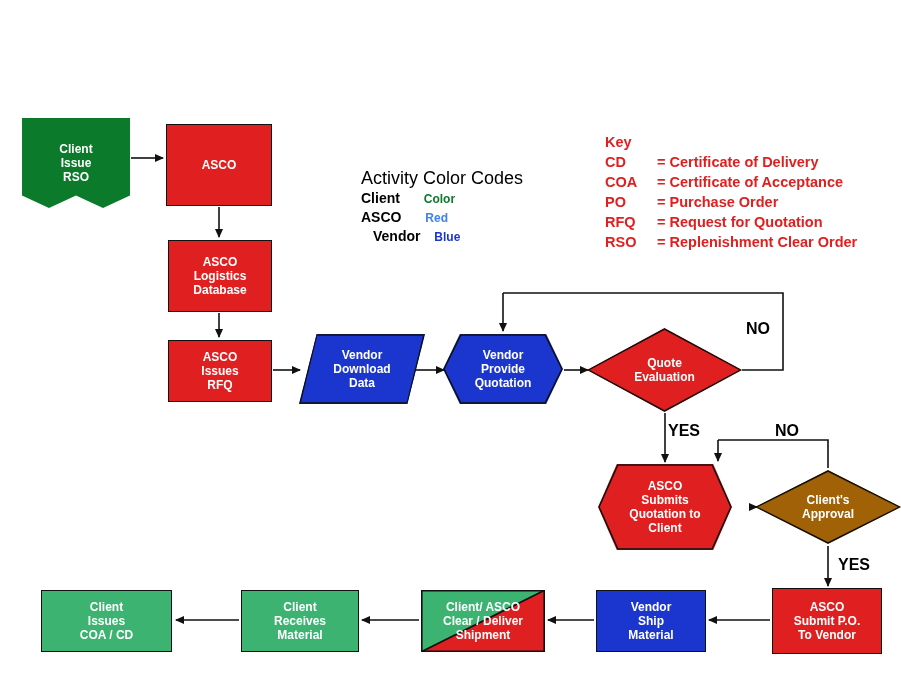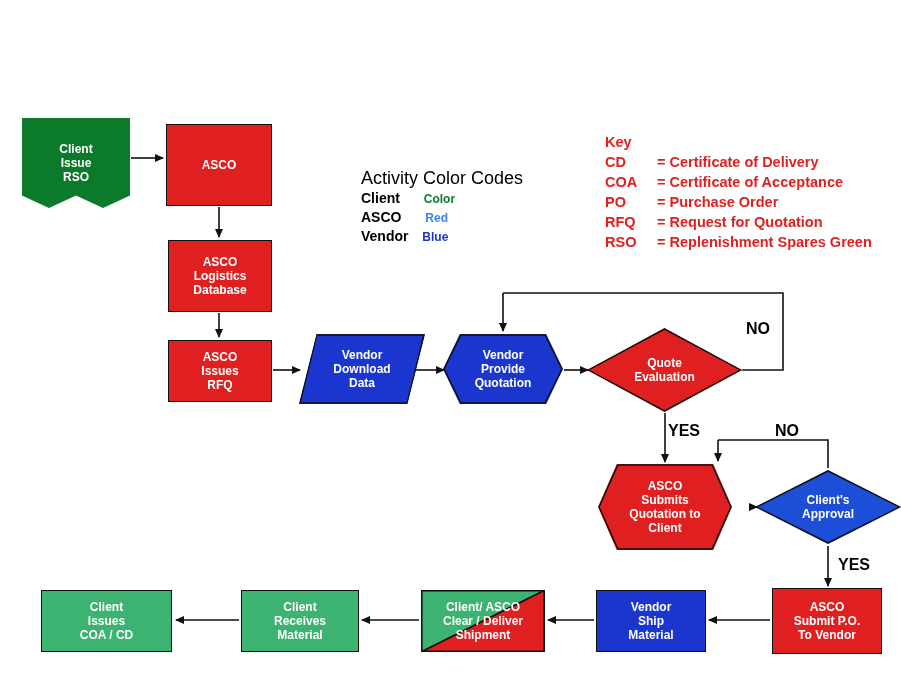--- a/index.html
+++ b/index.html
@@ -204,21 +204,21 @@
   <div class="node hexagon rect-red" style="left:598px; top:464px; width:134px; height:86px; border:none;">
     <span class="lbl">ASCO
 Submits
 Quotation  to
 Client</span>
     <svg class="outline" viewBox="0 0 134 86" preserveAspectRatio="none">
       <polygon points="19.8,1 114.2,1 133,43 114.2,85 19.8,85 1,43" fill="none" stroke="#111" stroke-width="1.6" vector-effect="non-scaling-stroke"></polygon>
     </svg>
   </div>
 
-  <div class="node diamond" style="left:755px; top:470px; width:146px; height:74px; background:#1d4ed8; border:none;">
+  <div class="node diamond" style="left:755px; top:470px; width:146px; height:74px; background:#a16207; border:none;">
     <span class="lbl">Client's
 Approval</span>
     <svg class="outline" viewBox="0 0 146 74" preserveAspectRatio="none">
       <polygon points="73,1 145,37 73,73 1,37" fill="none" stroke="#111" stroke-width="1.6" vector-effect="non-scaling-stroke"></polygon>
     </svg>
   </div>
 
   <div class="node rect-red" style="left:772px; top:588px; width:110px; height:66px;">
     <span class="lbl">ASCO
 Submit P.O.
@@ -301,21 +301,21 @@
 
   <div class="legend-title" style="left:361px; top:168px;">Activity Color Codes</div>
   <div class="legend-row" style="left:361px; top:190px;">
     <span>Client</span>
     <span class="val" style="color:#0b7a2a; margin-left:20px;">Color</span>
   </div>
   <div class="legend-row" style="left:361px; top:209px;">
     <span>ASCO</span>
     <span class="val" style="color:#3b82f6; margin-left:20px;">Red</span>
   </div>
-  <div class="legend-row" style="left:361px; top:228px;">
+  <div class="legend-row" style="left:373px; top:228px;">
     <span>Vendor</span>
     <span class="val" style="color:#1a36cf; margin-left:10px;">Blue</span>
   </div>
 
   <div class="key-block" style="left:605px; top:134px;">
     <div class="key-row">
       <span class="key-abbr">Key</span>
     </div>
     <div class="key-row">
       <span class="key-abbr">CD</span>
@@ -328,17 +328,17 @@
     <div class="key-row">
       <span class="key-abbr">PO</span>
       <span class="key-eq">= Purchase Order</span>
     </div>
     <div class="key-row">
       <span class="key-abbr">RFQ</span>
       <span class="key-eq">= Request for Quotation</span>
     </div>
     <div class="key-row">
       <span class="key-abbr">RSO</span>
-      <span class="key-eq">= Replenishment Spares Green</span>
+      <span class="key-eq">= Replenishment Clear Order</span>
     </div>
   </div>
 
 </div>
 
 </body></html>

